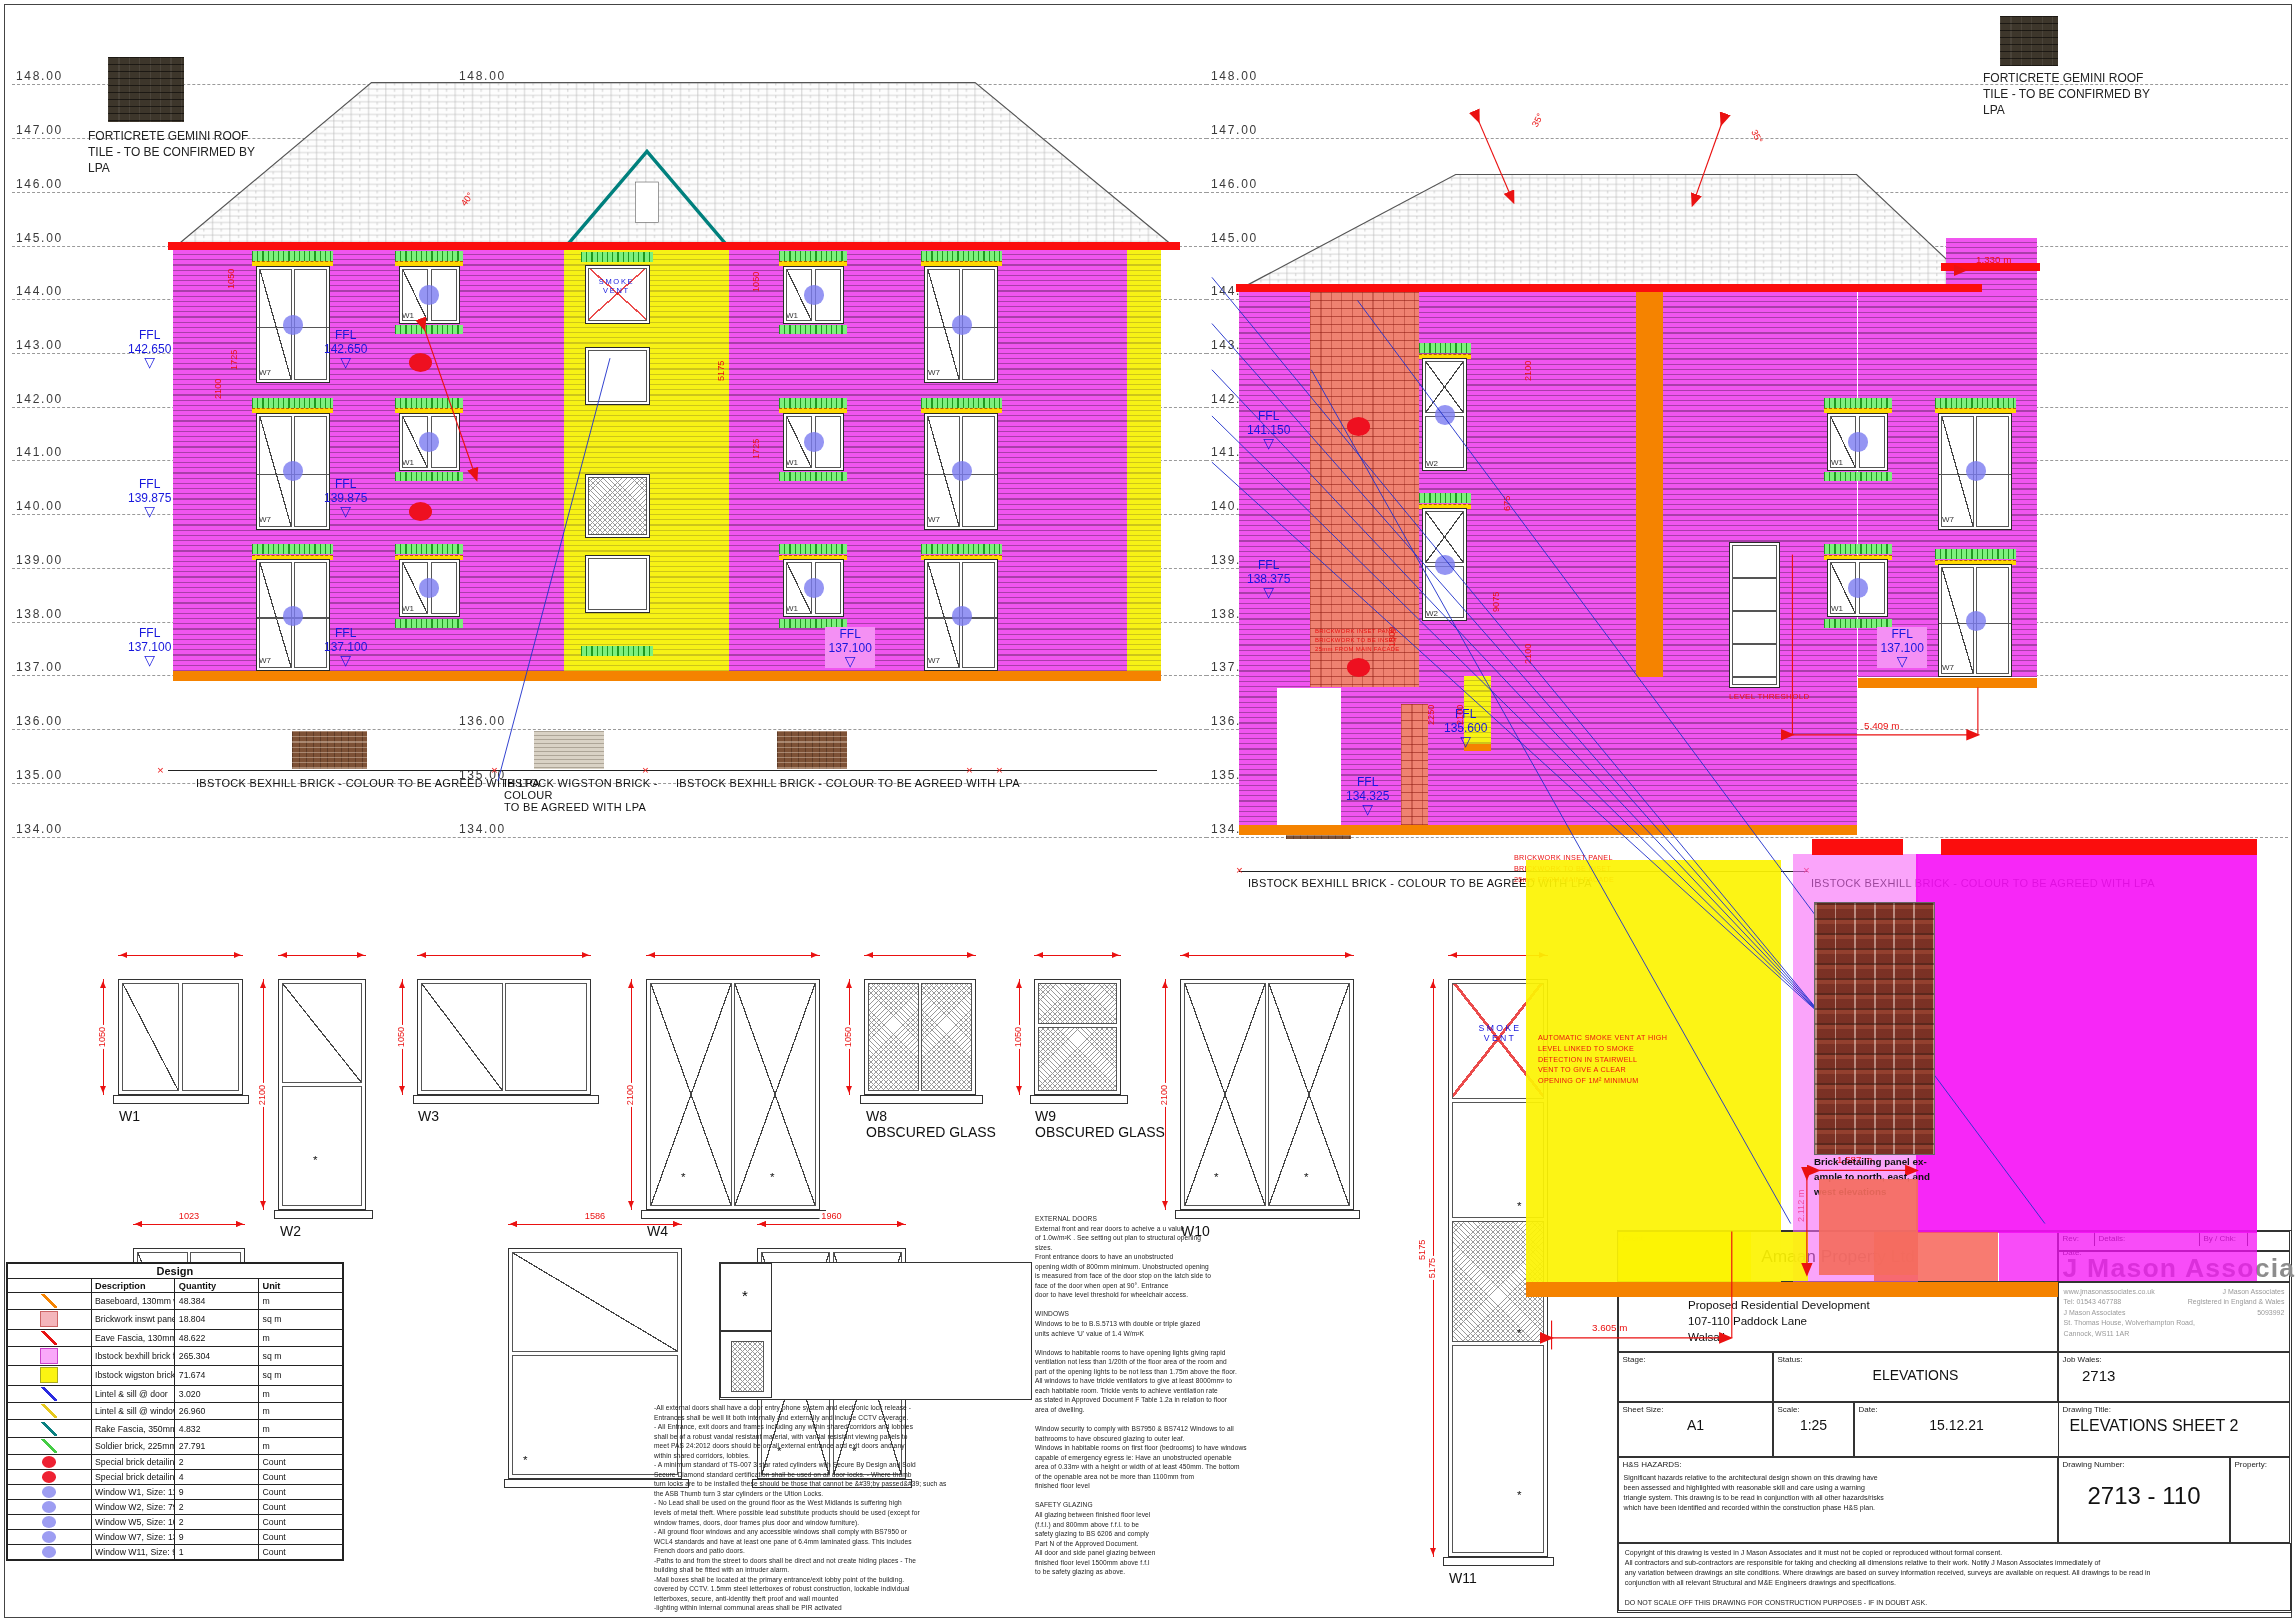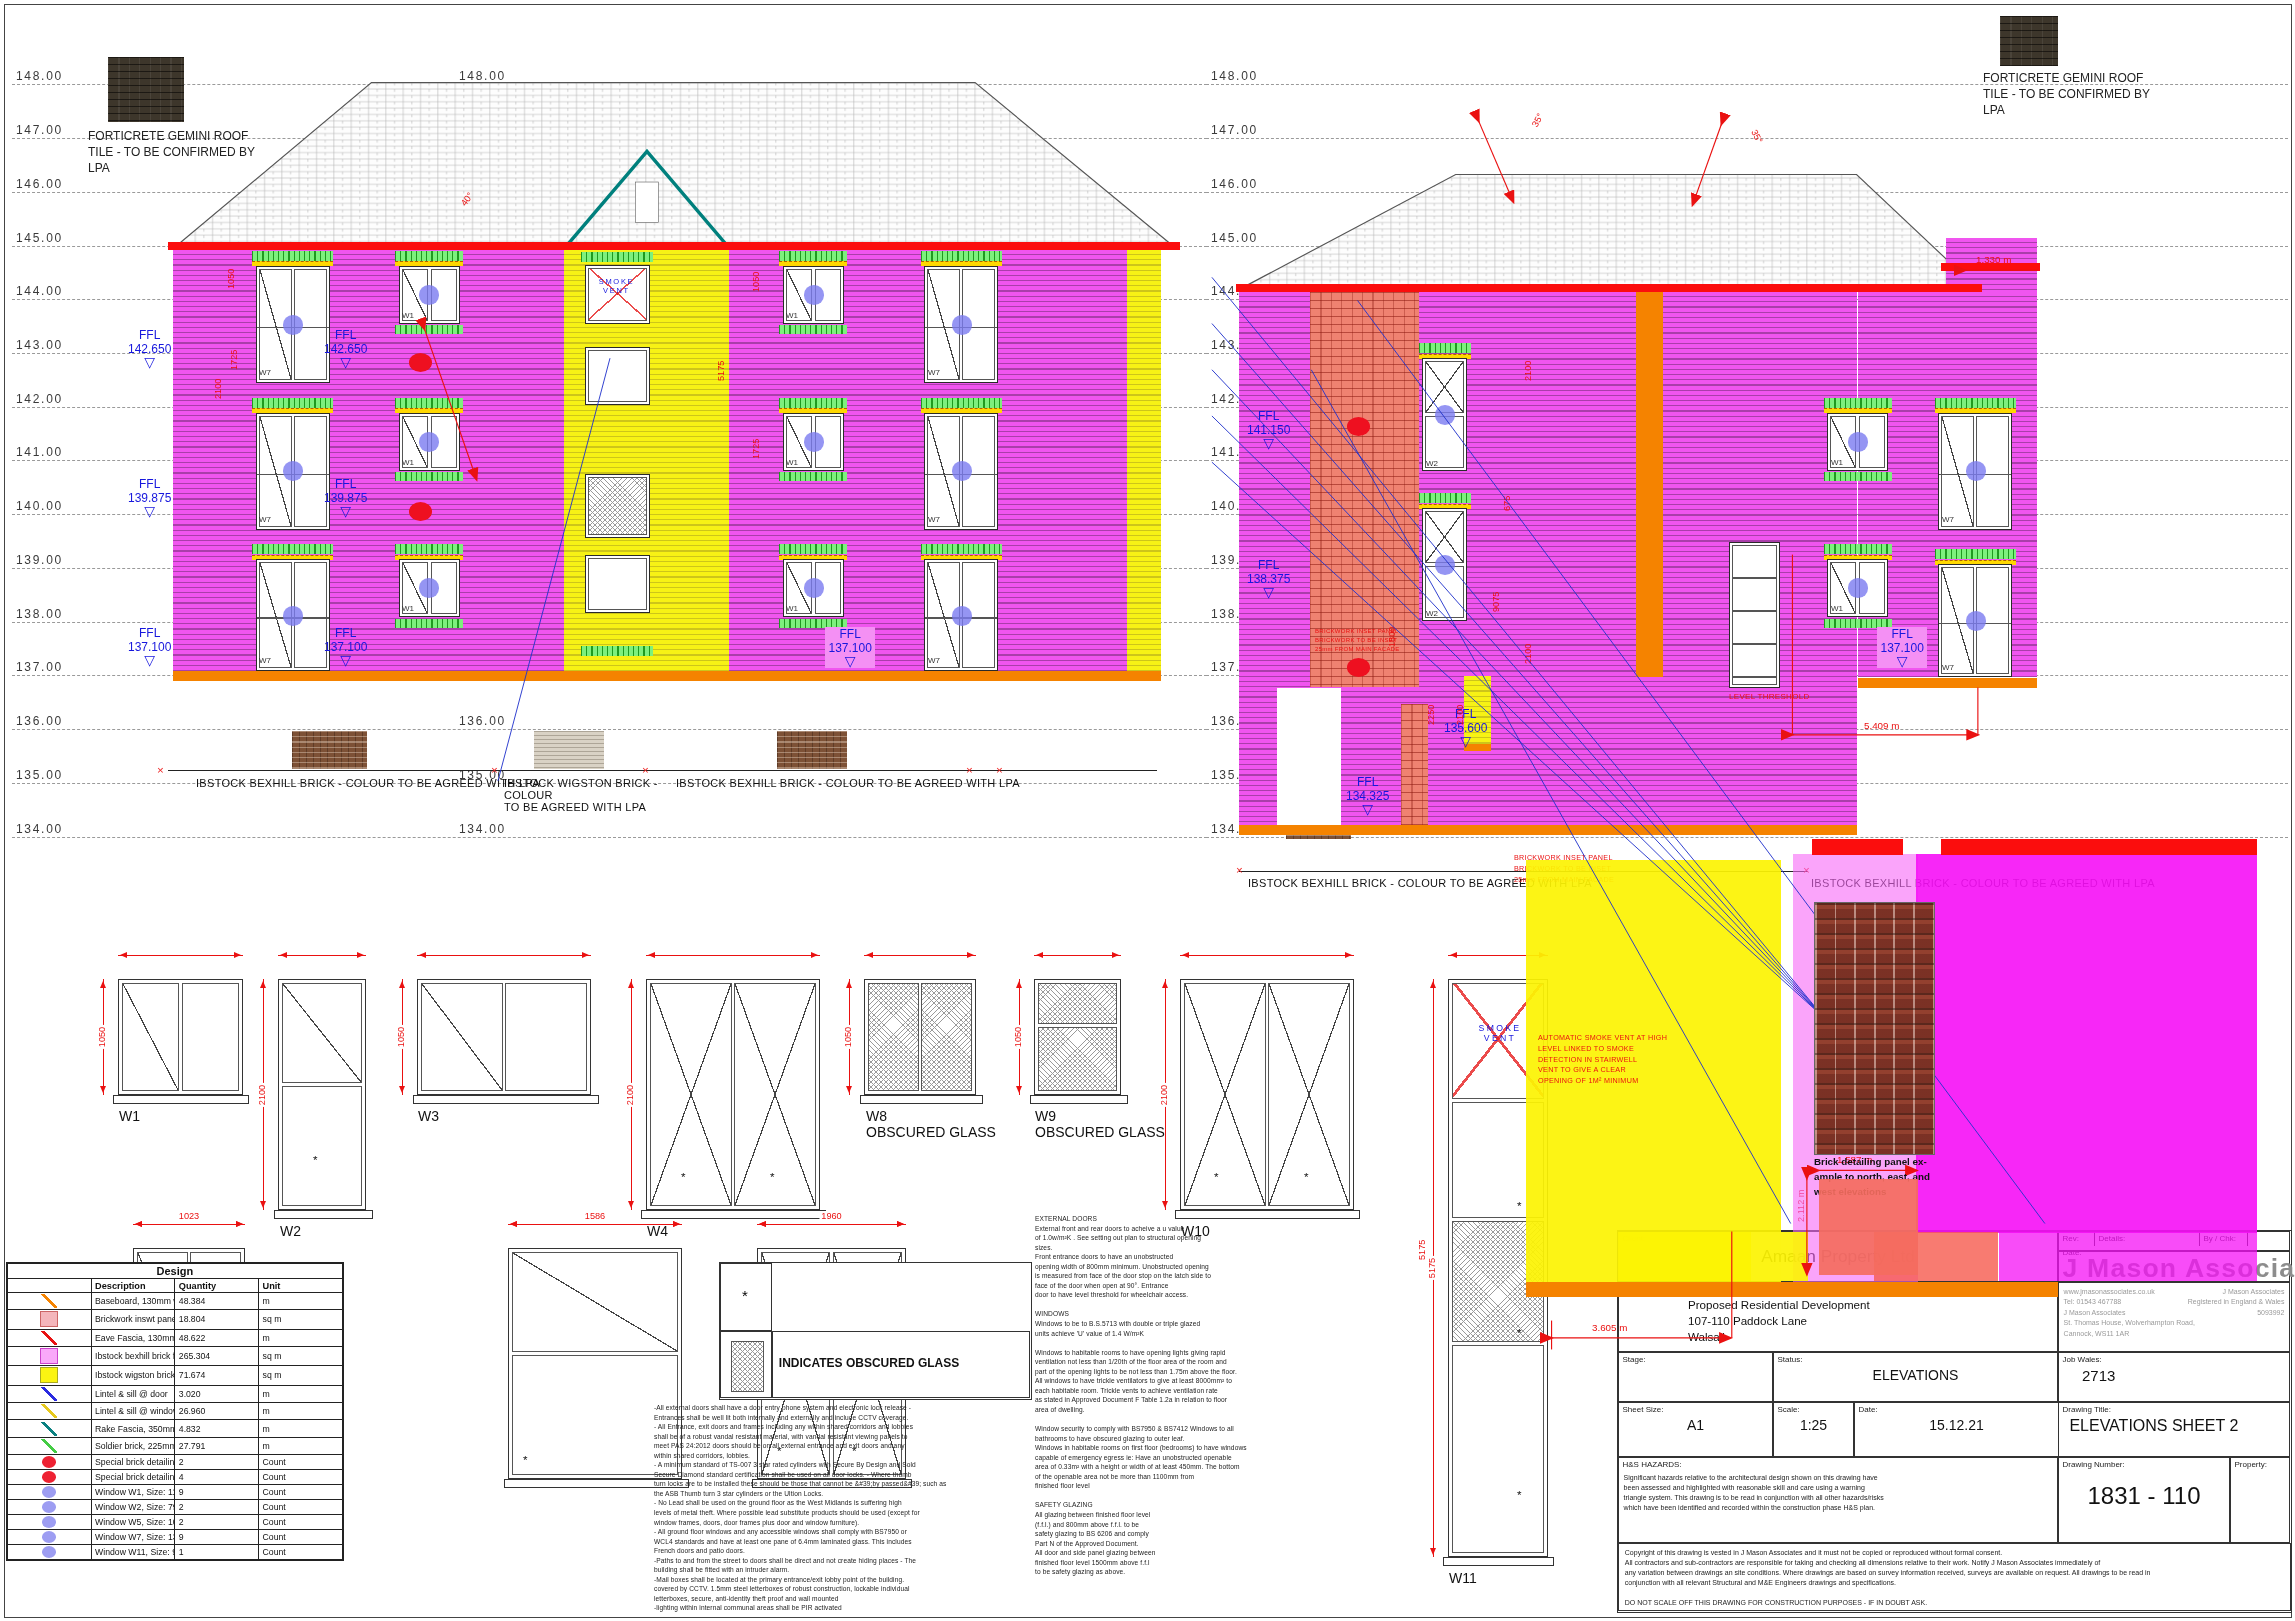--- a/index.html
+++ b/index.html
@@ -244,23 +244,20 @@
     </g>
   </svg>
 
   <div class="abs keybox" style="left:719px;top:1262px;width:311px;height:136px">
     <div class="keycell" style="left:0;top:0;width:52px;height:68px">
         <div class="abs" style="left:21px;top:23px;font-size:15px">*</div>
       </div>
     <div class="keycell" style="left:0;top:68px;width:52px;height:67px">
         <div class="abs hatch" style="left:10.4px;top:9.2px;width:31px;height:49px;border:1.2px solid #555"></div>
       </div>
-    <div class="keycell" style="left:52px;top:68px;width:258px;height:67px">
-        <div class="keytext" style="padding:24px 5.8px">INDICATES OBSCURED GLASS</div>
-      </div>
   </div>
 
   <div class="abs notes" style="left:654px;top:1403px;width:381px">-All external doors shall have a door entry phone system and electronic lock release -
 Entrances shall be well lit both internally and externally and include CCTV coverage.
 - All Entrance, exit doors and frames including any within shared corridors and lobbies
 shall be of a robust vandal resistant material, with vandal resistant viewing panels to
 meet PAS 24:2012 doors should be on all external entrance and exit doors and any
 within shared corridors, lobbies.
 - A minimum standard of TS-007 3 star rated cylinders with Secure By Design and Sold
 Secure Diamond standard certification shall be used on all door locks. - Where thumb
@@ -519,21 +516,21 @@
     </div>
     <div class="cell" style="left:0;top:226px;width:440px;height:86px">
       <div class="clab">H&amp;S HAZARDS:</div>
       <div class="para" style="padding:1.2px 4.6px">Significant hazards relative to the architectural design shown on this drawing have
 been assessed and highlighted with reasonable skill and care using a warning
 triangle system. This drawing is to be read in conjunction with all other hazards/risks
 which have been identified and recorded within the construction phase H&amp;S plan.</div>
     </div>
     <div class="cell" style="left:440px;top:226px;width:172px;height:86px">
       <div class="clab">Drawing Number:</div>
-      <div class="cval" style="text-align:center;font-size:24px;padding-top:10.4px">1831 - 110</div>
+      <div class="cval" style="text-align:center;font-size:24px;padding-top:10.4px">2713 - 110</div>
     </div>
     <div class="cell" style="left:612px;top:226px;width:60px;height:86px">
       <div class="clab">Property:</div>
     </div>
     <div class="cell" style="left:0;top:312px;width:673px;height:68px">
       <div class="para" style="padding:3.5px 5.8px">Copyright of this drawing is vested in J Mason Associates and it must not be copied or reproduced without formal consent.
 All contractors and sub-contractors are responsible for taking and checking all dimensions relative to their work. Notify J Mason Associates immediately of
 any variation between drawings an site conditions. Where drawings are based on survey information received, surveys are available on request. All drawings to be read in
 conjunction with all relevant Structural and M&amp;E Engineers drawings and specifications.
 

